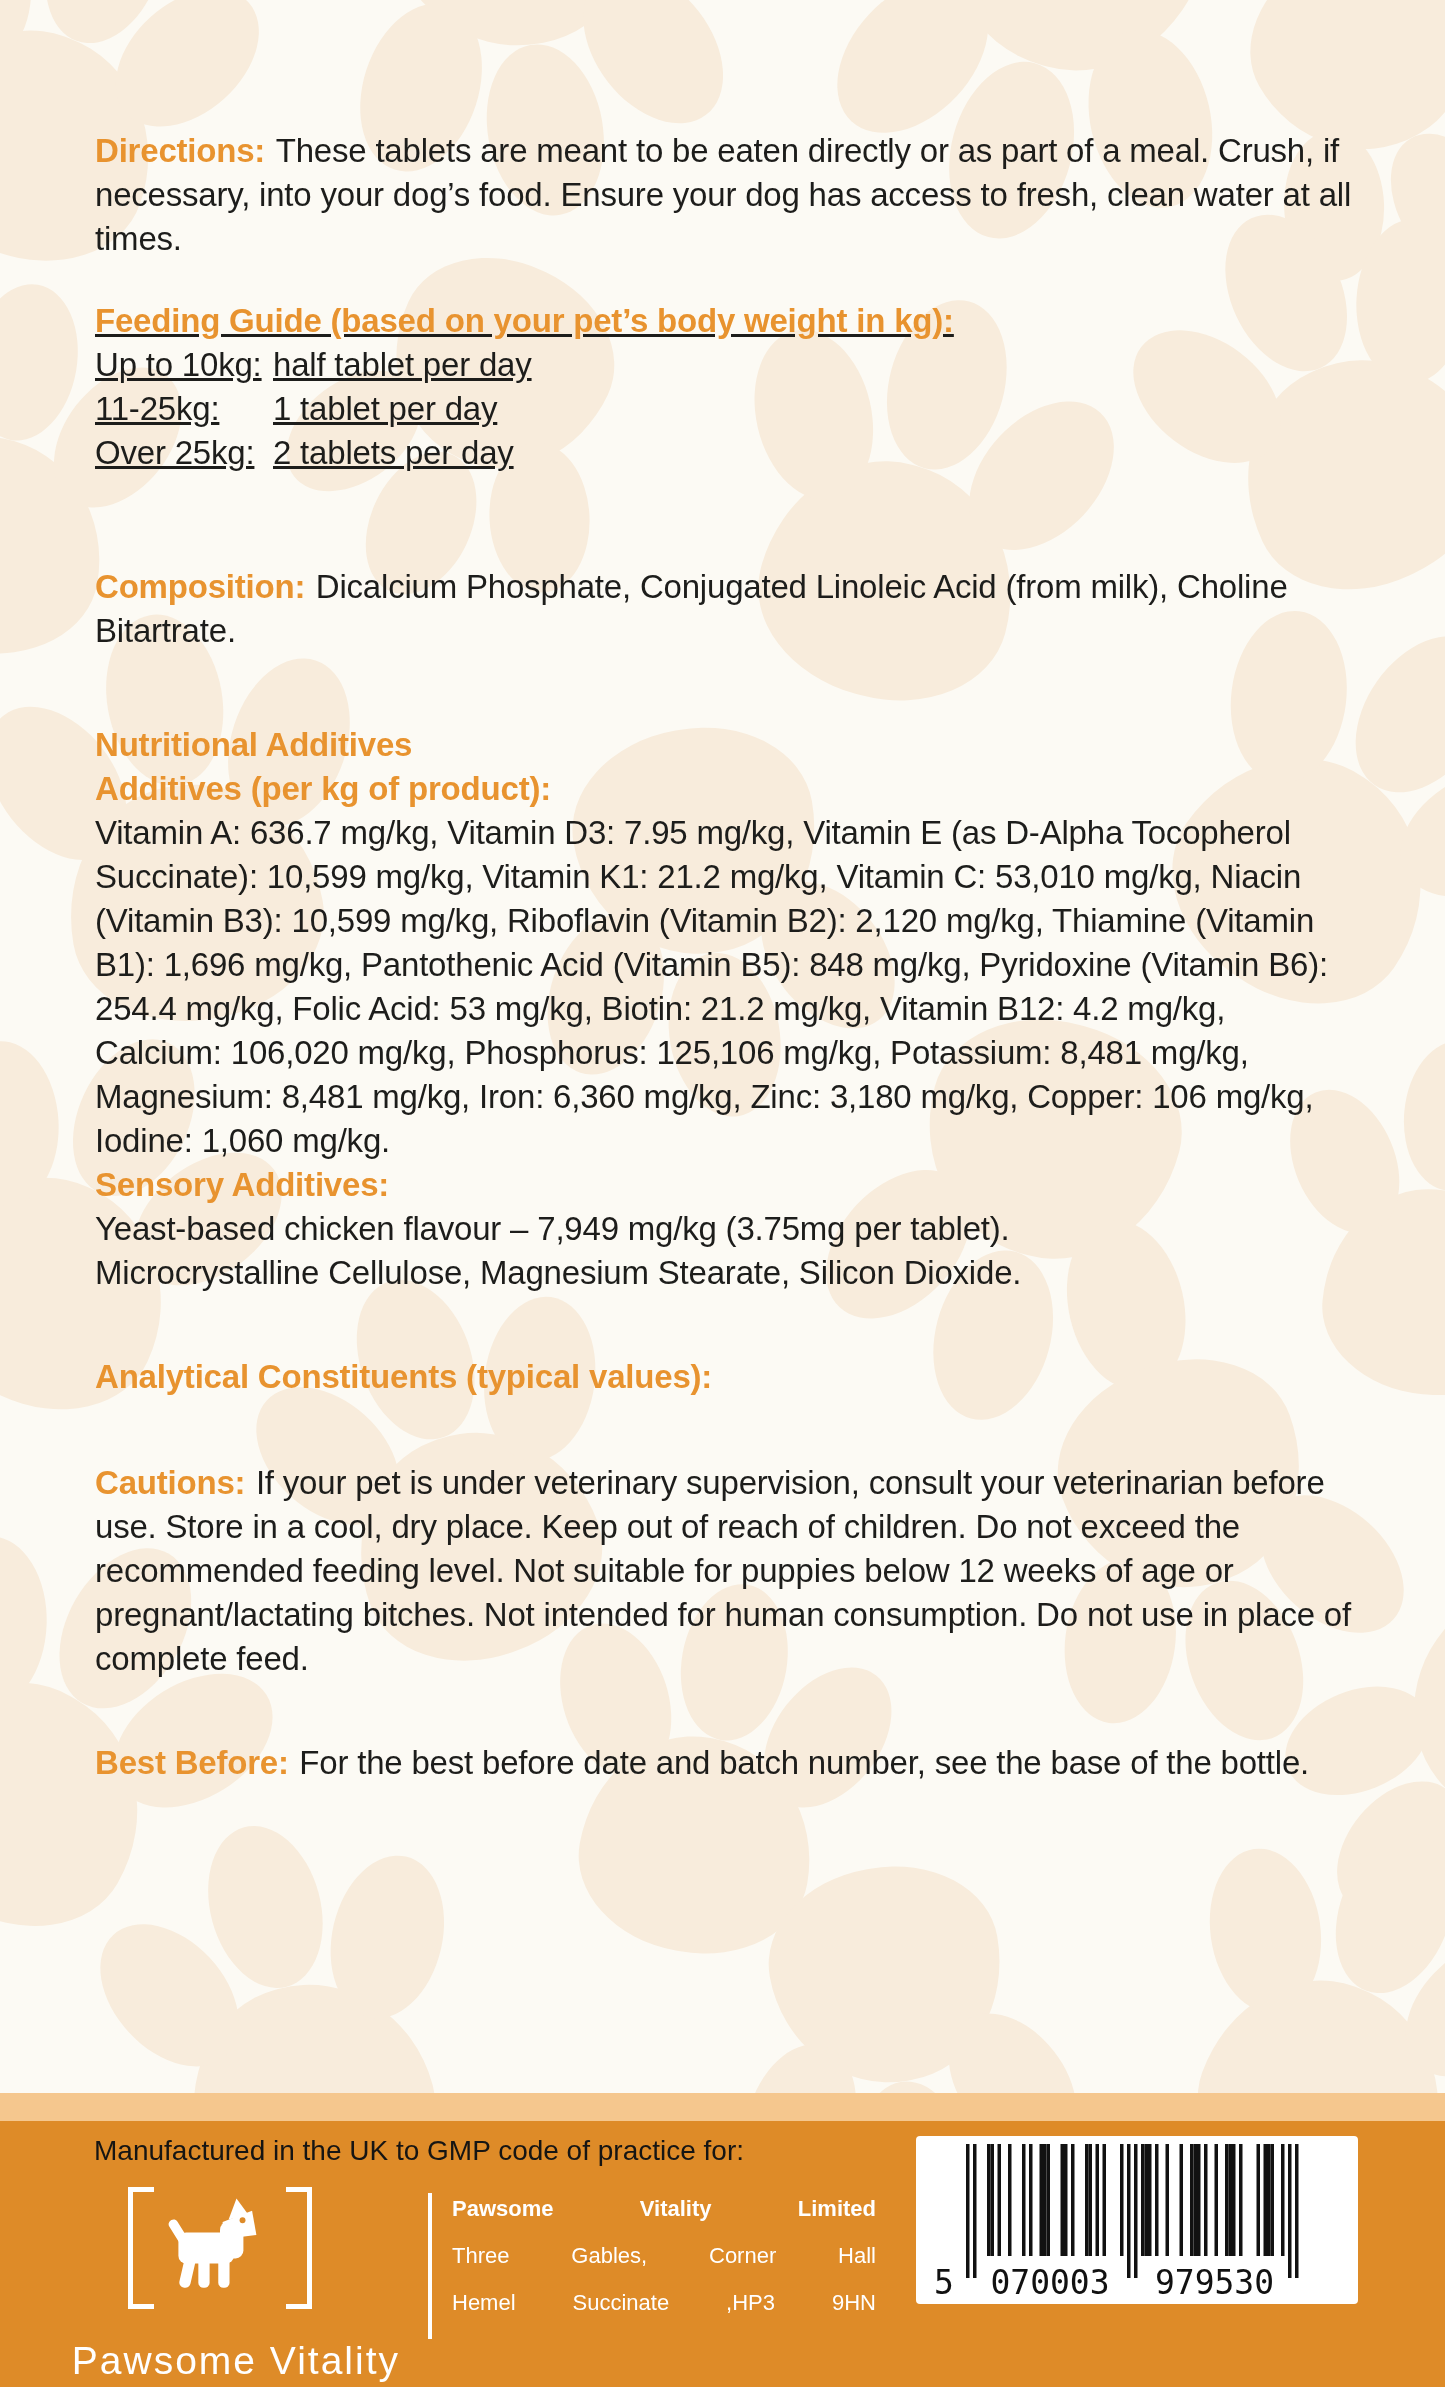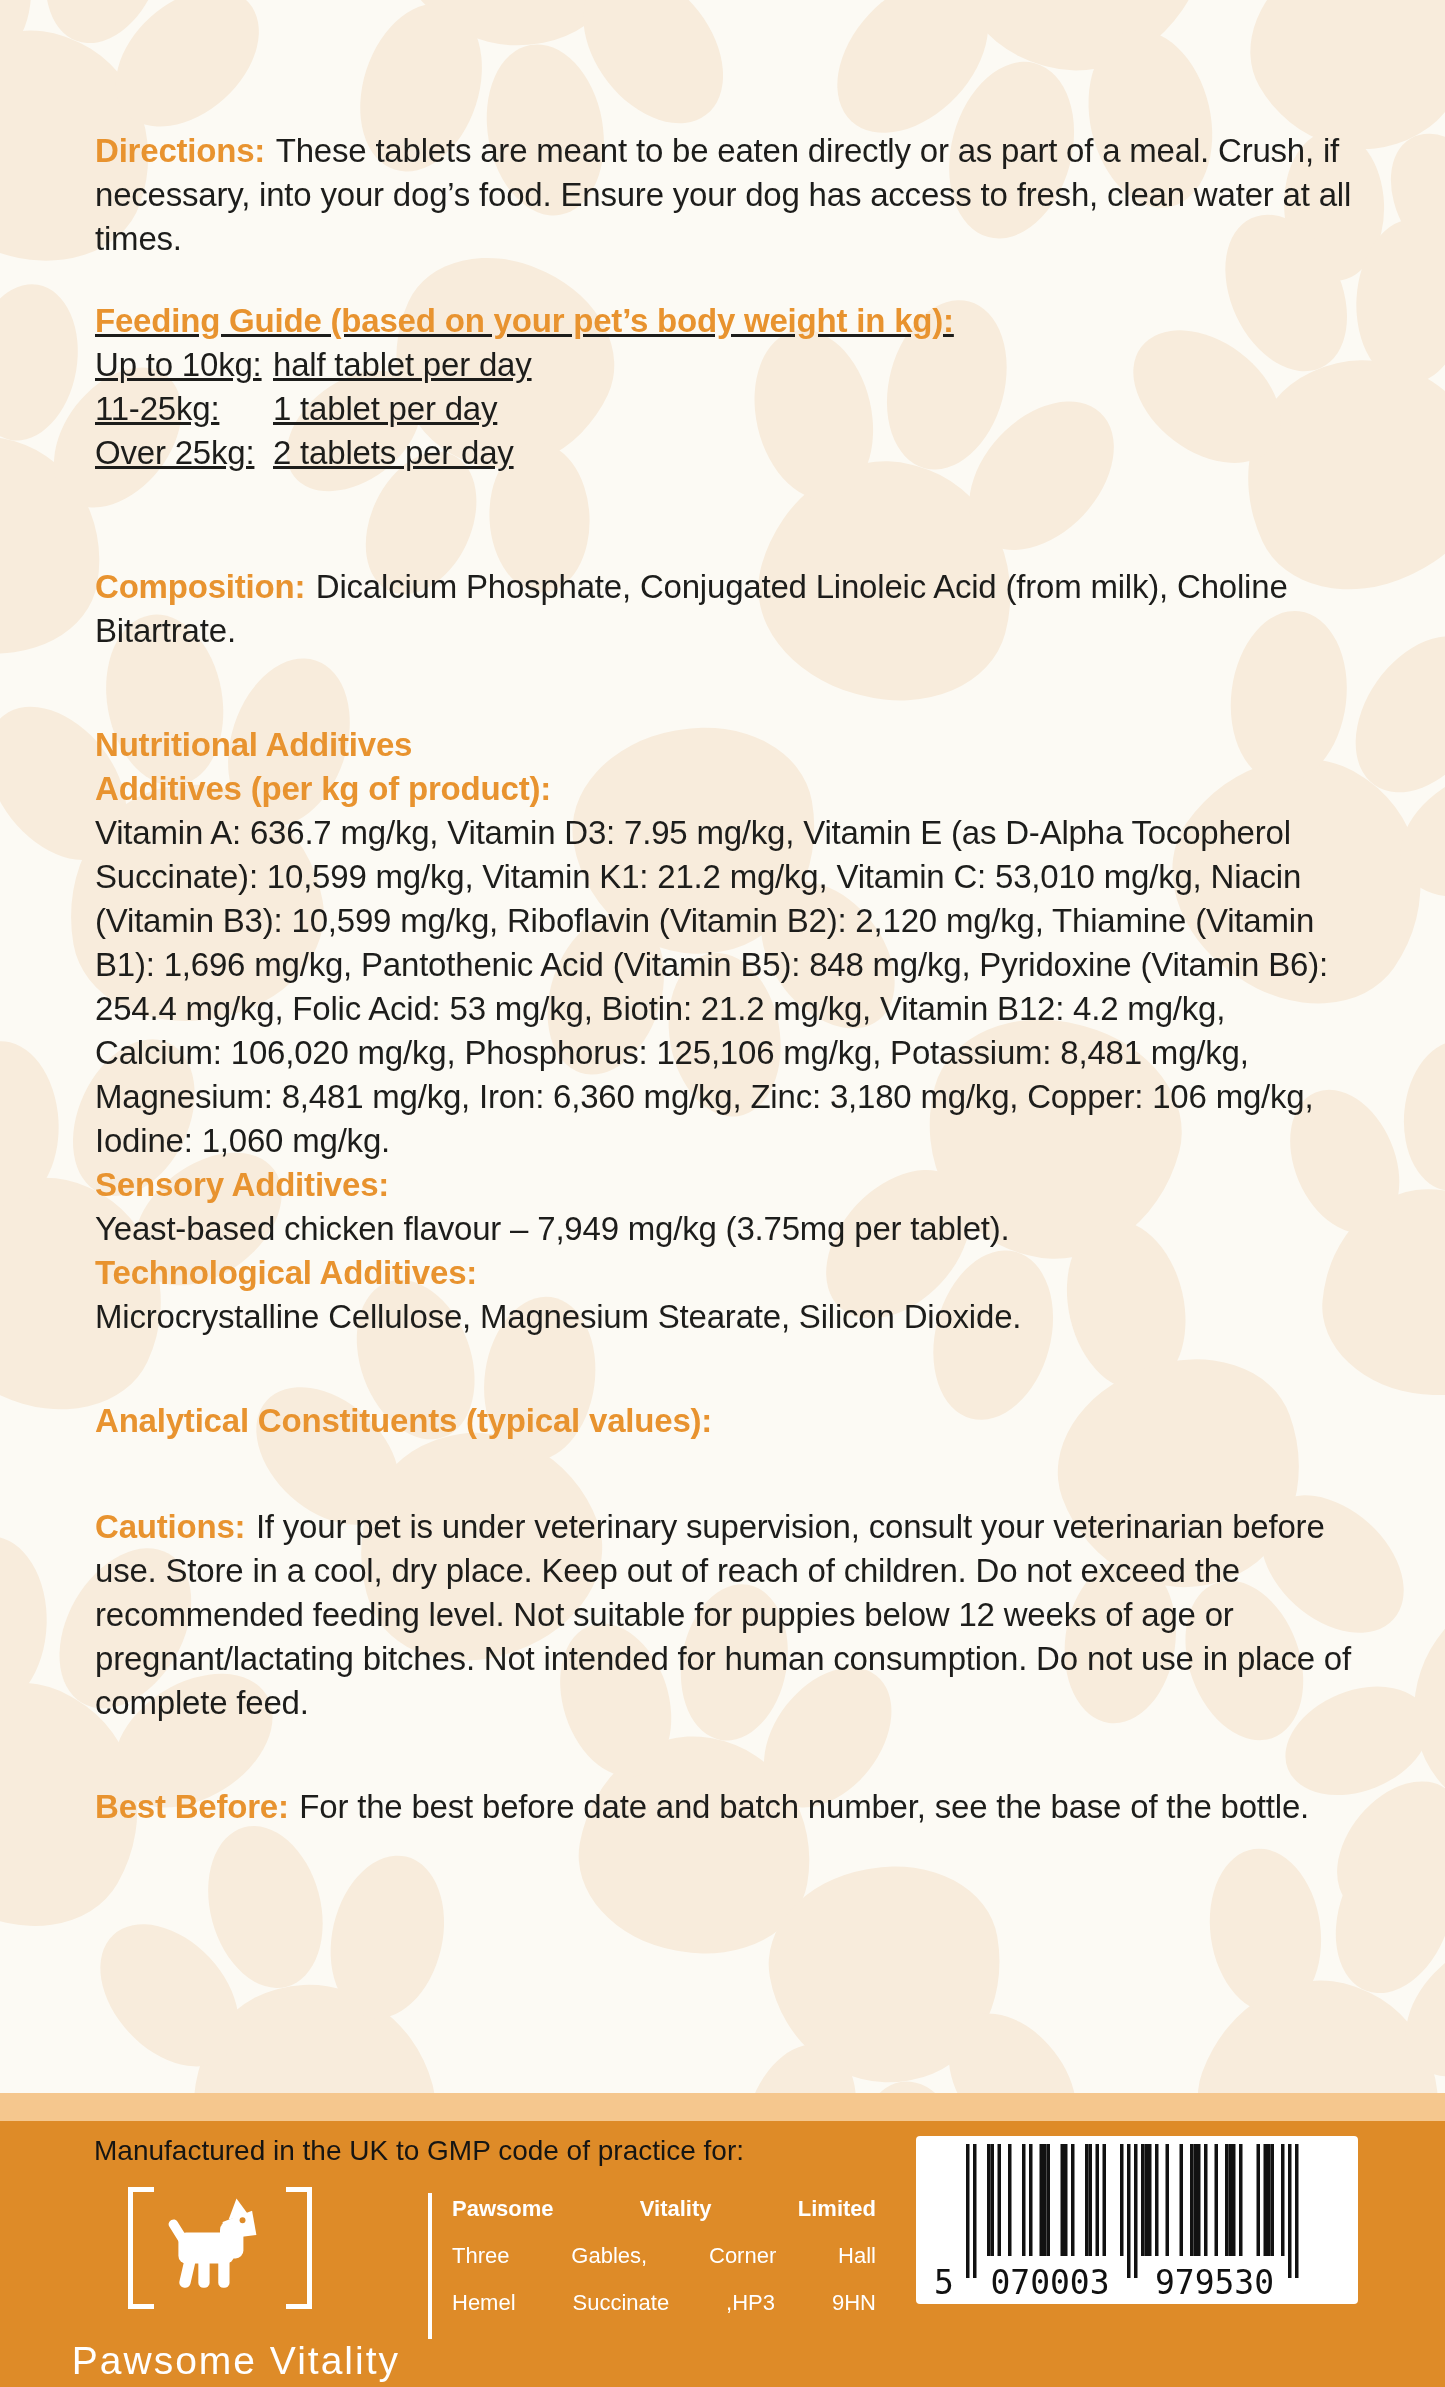--- a/index.html
+++ b/index.html
@@ -223,21 +223,20 @@
     <p class="sec-composition">
       <span class="orange h-inline">Composition:</span><span>Dicalcium Phosphate, Conjugated Linoleic Acid (from milk), Choline Bitartrate.</span>
     </p>
 
     <div class="sec-additives">
       <div class="orange">Nutritional Additives</div>
       <div class="orange">Additives (per kg of product):</div>
       <div>Vitamin A: 636.7 mg/kg, Vitamin D3: 7.95 mg/kg, Vitamin E (as D-Alpha Tocopherol Succinate): 10,599 mg/kg, Vitamin K1: 21.2 mg/kg, Vitamin C: 53,010 mg/kg, Niacin (Vitamin B3): 10,599 mg/kg, Riboflavin (Vitamin B2): 2,120 mg/kg, Thiamine (Vitamin B1): 1,696 mg/kg, Pantothenic Acid (Vitamin B5): 848 mg/kg, Pyridoxine (Vitamin B6): 254.4 mg/kg, Folic Acid: 53 mg/kg, Biotin: 21.2 mg/kg, Vitamin B12: 4.2 mg/kg, Calcium: 106,020 mg/kg, Phosphorus: 125,106 mg/kg, Potassium: 8,481 mg/kg, Magnesium: 8,481 mg/kg, Iron: 6,360 mg/kg, Zinc: 3,180 mg/kg, Copper: 106 mg/kg, Iodine: 1,060 mg/kg.</div>
       <div class="orange">Sensory Additives:</div>
       <div>Yeast-based chicken flavour – 7,949 mg/kg (3.75mg per tablet).</div>
-      <div class="orange">Technological Additives:</div>
       <div>Microcrystalline Cellulose, Magnesium Stearate, Silicon Dioxide.</div>
     </div>
 
     <div class="sec-analytical">
       <div class="orange">Analytical Constituents (typical values):</div>
     </div>
 
     <p class="sec-cautions">
       <span class="orange h-inline">Cautions:</span><span>If your pet is under veterinary supervision, consult your veterinarian before use. Store in a cool, dry place. Keep out of reach of children. Do not exceed the recommended feeding level. Not suitable for puppies below 12 weeks of age or pregnant/lactating bitches. Not intended for human consumption. Do not use in place of complete feed.</span>
     </p>

